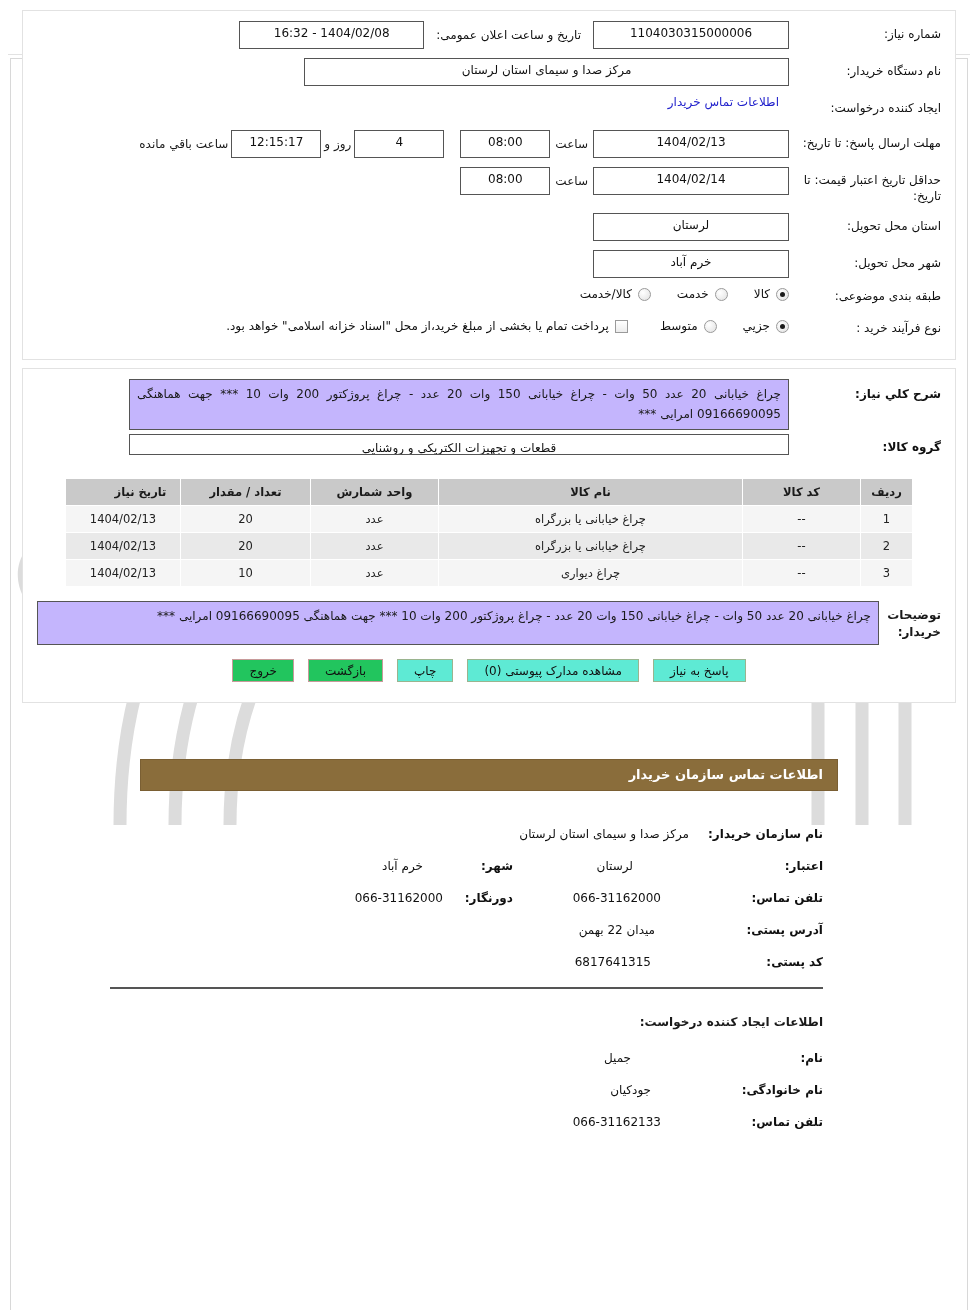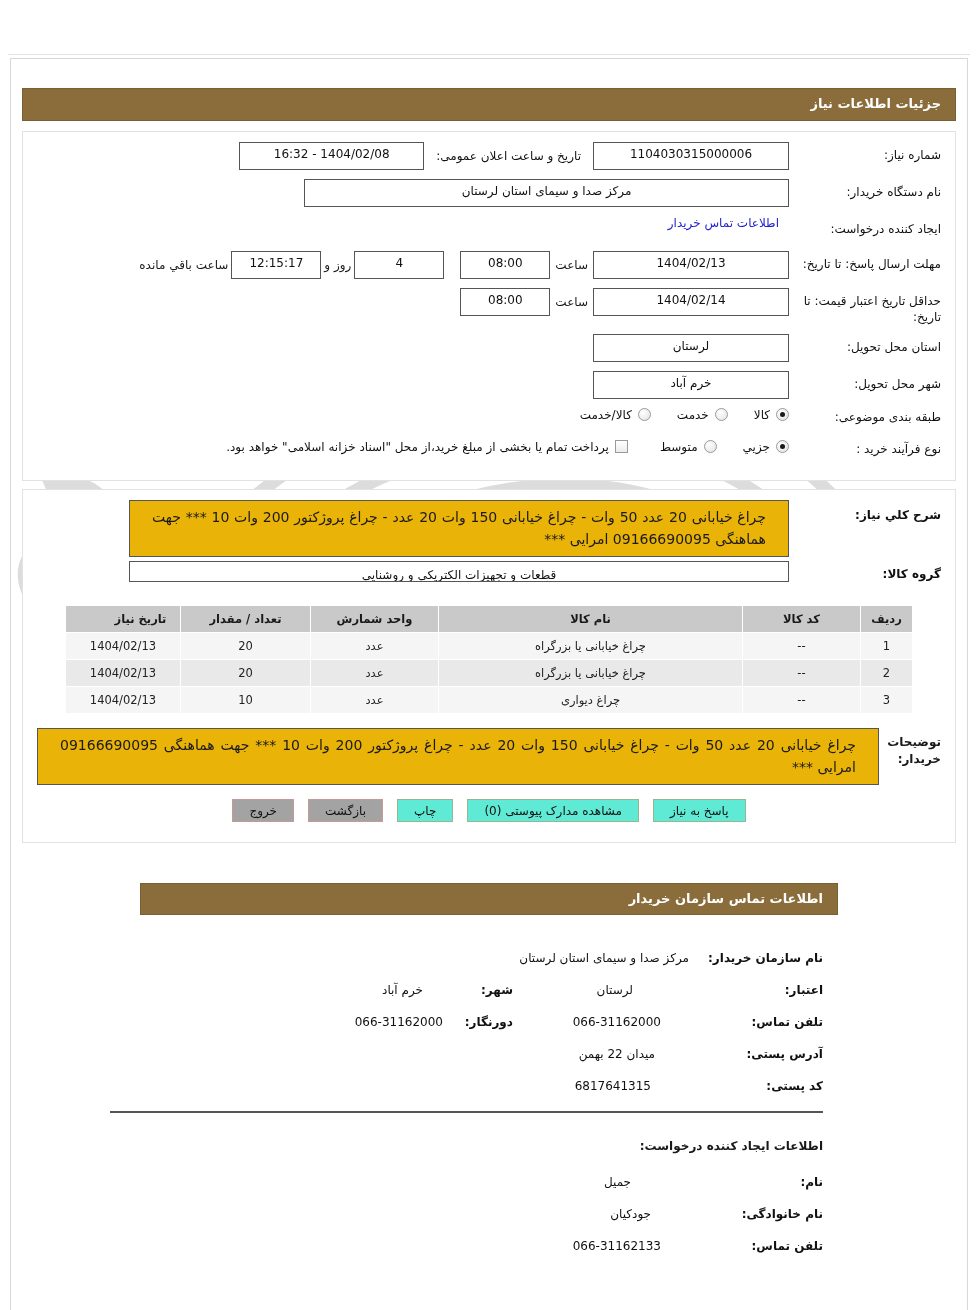--- a/index.html
+++ b/index.html
@@ -170,23 +170,23 @@
     display: inline-block;
     flex: 0 0 13px;
     margin-left: 6px;
   }
   .choice-text { font-size: 12px; color: #111; }
   .note-text { font-size: 12px; color: #111; white-space: nowrap; }
 
   
   .descbox {
     border: 1px solid #555;
-    background: #eab308;
-    padding: 5px 22px;
-    font-size: 14px;
+    background: #c4b5fd;
+    padding: 5px 7px;
+    font-size: 12px;
     line-height: 1.6;
     text-align: justify;
     min-height: 44px;
   }
   .sect-title {
     font-weight: bold;
     font-size: 12.5px;
     margin: 14px 0 12px 0;
     text-align: right;
     padding-right: 152px;
@@ -232,21 +232,21 @@
     padding: 4px 16px;
     height: 23px;
     line-height: 14px;
     cursor: pointer;
     text-align: center;
     white-space: nowrap;
     color: #111;
     font-family: inherit;
   }
   .btn.green { background: #5eead4; border-color: #9ab48f; }
-  .btn.red   { background: #a3a3a3; border-color: #c79a9a; }
+  .btn.red   { background: #22c55e; border-color: #c79a9a; }
 
   
   .contact-wrap { padding: 24px 0 0 0; }
   .crow {
     display: flex;
     flex-direction: row;
     align-items: flex-start;
     margin-bottom: 18px;
     font-size: 12px;
   }
@@ -298,23 +298,20 @@
       <path d="M 700 262 C 716 250, 742 252, 752 270 C 762 290, 750 316, 726 318 L 726 288 C 734 288, 738 282, 734 276 C 729 268, 714 270, 708 280 Z"></path>
       <path d="M 770 150 C 800 140, 838 162, 840 198 C 842 236, 812 262, 780 256 L 786 226 C 802 228, 812 216, 810 202 C 808 184, 790 174, 774 180 Z"></path>
     </g>
   </svg>
 </div>
 
 <div class="page-outer"></div>
 
 <div class="content">
 
-  <div style="padding:0 22px; margin-top:88px; position:relative;">
-    <div class="bar">جزئیات اطلاعات نیاز</div>
-  </div>
 
   <div style="padding:0 22px; margin-top:10px;">
     <div class="panel solid">
 
       <div class="frow">
         <div class="flabel">شماره نیاز:</div>
         <div class="fctl">
           <div class="box w-need">1104030315000006</div>
           <div class="mini-label" style="padding:0 12px;">تاریخ و ساعت اعلان عمومی:</div>
           <div class="box w-need" style="width:185px;">1404/02/08 - 16:32</div>
@@ -481,21 +478,21 @@
         <button class="btn green">پاسخ به نیاز</button>
         <button class="btn green">مشاهده مدارک پیوستی (0)</button>
         <button class="btn green">چاپ</button>
         <button class="btn red">بازگشت</button>
         <button class="btn red">خروج</button>
       </div>
 
     </div>
   </div>
 
-  <div style="padding:12px 140px; margin-top:28px;">
+  <div style="padding:12px 140px; margin-top:44px;">
     <div class="bar">اطلاعات تماس سازمان خریدار</div>
   </div>
 
   <div class="contact-wrap">
 
     <div class="crow contact-indent">
       <div class="ccol first">
         <div class="clabel">نام سازمان خریدار:</div>
         <div class="cvalue">مرکز صدا و سیمای استان لرستان</div>
       </div>

